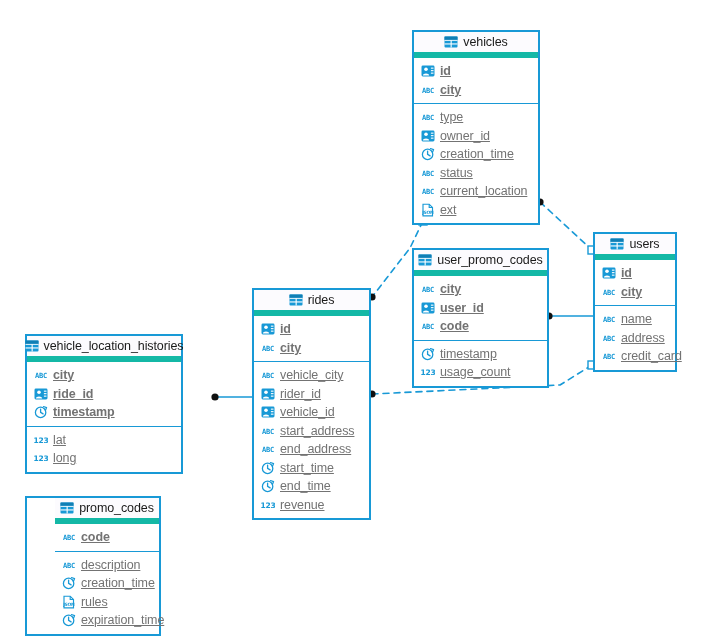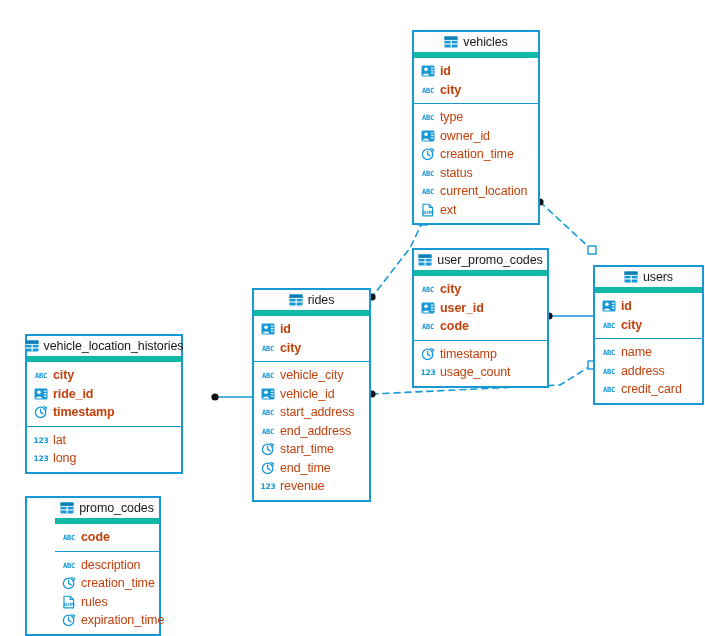--- a/index.html
+++ b/index.html
@@ -65,22 +65,23 @@
   .field {
     display: flex;
     align-items: center;
     gap: 5px;
     height: 18.5px;
     padding: 0 7px;
     white-space: nowrap;
   }
   .field-label {
     font-size: 12.5px;
-    color: #c2410c;
+    color: #737373;
     letter-spacing: -0.1px;
+    text-decoration: underline;
   }
   .pk .field-label { font-weight: bold; }
 
   
   .ico {
     flex: 0 0 auto;
     display: inline-flex;
     align-items: center;
     justify-content: center;
     width: 14px;
@@ -274,21 +275,21 @@
           <div class="field">
             <span class="ico">
               <svg width="16" height="12" viewBox="0 0 16 12">
                 <text x="8" y="9.4" text-anchor="middle" font-family="DejaVu Sans, sans-serif" font-size="8.6" font-weight="bold" fill="#1899D6" letter-spacing="-0.3">123</text>
               </svg>
             </span>
             <span class="field-label">usage_count</span>
           </div>
         </div>
       </div>
-      <div class="entity" style="left: 593px; top: 265px; width: 111px;">
+      <div class="entity" style="left: 593px; top: 232px; width: 84px;">
         <div class="entity-header">
           <span class="ico">
             <svg width="14" height="12" viewBox="0 0 14 12">
               <rect x="0.5" y="0.5" width="13" height="11" rx="1" fill="#1899D6"></rect>
               <rect x="0.5" y="0.5" width="13" height="3.4" fill="#0F7FB5"></rect>
               <rect x="6.6" y="4.4" width="1.1" height="7.1" fill="#fff"></rect>
               <rect x="0.5" y="7.4" width="13" height="1.1" fill="#fff"></rect>
               <rect x="0.5" y="3.9" width="13" height="0.9" fill="#fff"></rect>
             </svg>
           </span>
@@ -393,20 +394,33 @@
             <span class="ico">
               <svg width="14" height="12" viewBox="0 0 14 12">
                 <rect x="0.5" y="0.5" width="13" height="11" rx="1.4" fill="#1899D6"></rect>
                 <circle cx="5" cy="4.3" r="1.8" fill="#fff"></circle>
                 <path d="M1.8 10.6 C1.8 7.9 8.2 7.9 8.2 10.6 Z" fill="#fff"></path>
                 <rect x="9.9" y="2.6" width="2.6" height="1.1" fill="#fff"></rect>
                 <rect x="9.9" y="5.1" width="2.6" height="1.1" fill="#fff"></rect>
                 <rect x="9.9" y="7.6" width="2.6" height="1.1" fill="#fff"></rect>
               </svg>
             </span>
+            <span class="field-label">rider_id</span>
+          </div>
+          <div class="field">
+            <span class="ico">
+              <svg width="14" height="12" viewBox="0 0 14 12">
+                <rect x="0.5" y="0.5" width="13" height="11" rx="1.4" fill="#1899D6"></rect>
+                <circle cx="5" cy="4.3" r="1.8" fill="#fff"></circle>
+                <path d="M1.8 10.6 C1.8 7.9 8.2 7.9 8.2 10.6 Z" fill="#fff"></path>
+                <rect x="9.9" y="2.6" width="2.6" height="1.1" fill="#fff"></rect>
+                <rect x="9.9" y="5.1" width="2.6" height="1.1" fill="#fff"></rect>
+                <rect x="9.9" y="7.6" width="2.6" height="1.1" fill="#fff"></rect>
+              </svg>
+            </span>
             <span class="field-label">vehicle_id</span>
           </div>
           <div class="field">
             <span class="ico">
               <svg width="15" height="12" viewBox="0 0 15 12">
                 <text x="7.5" y="9.2" text-anchor="middle" font-family="DejaVu Sans Mono, monospace" font-size="7.6" font-weight="bold" fill="#1899D6" letter-spacing="-0.2">ABC</text>
               </svg>
             </span>
             <span class="field-label">start_address</span>
           </div>

